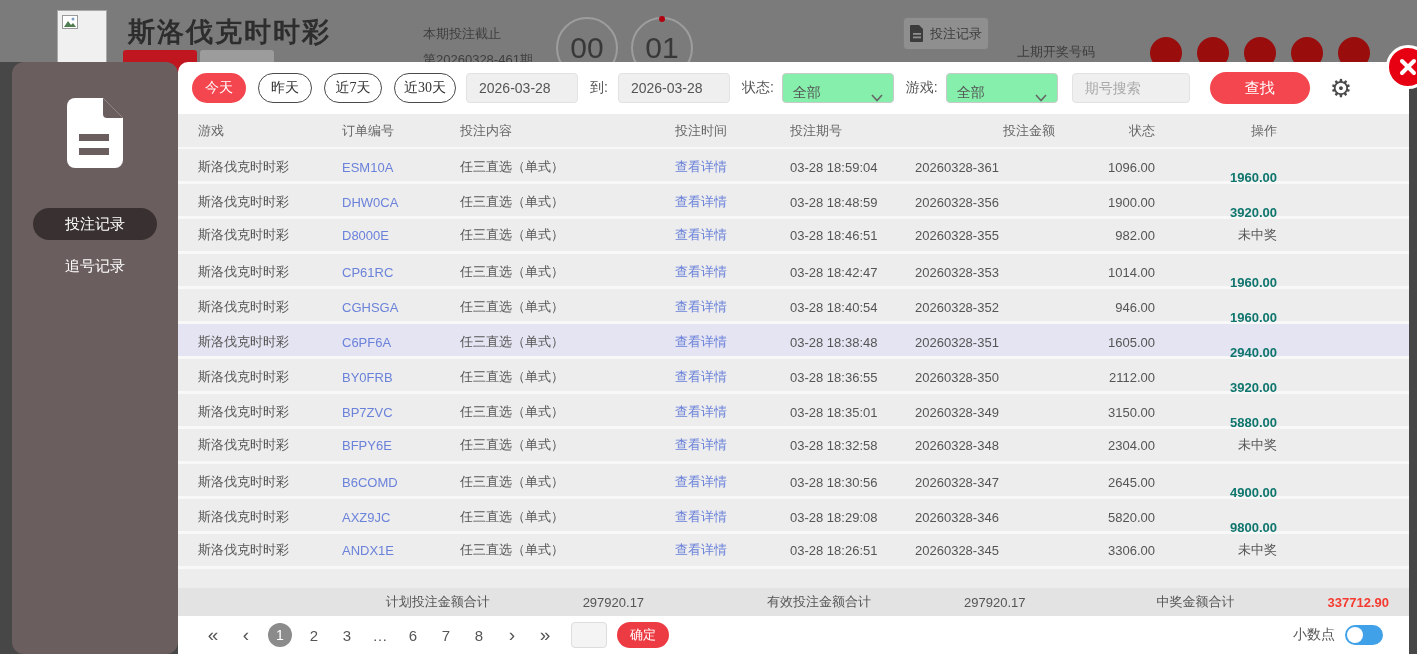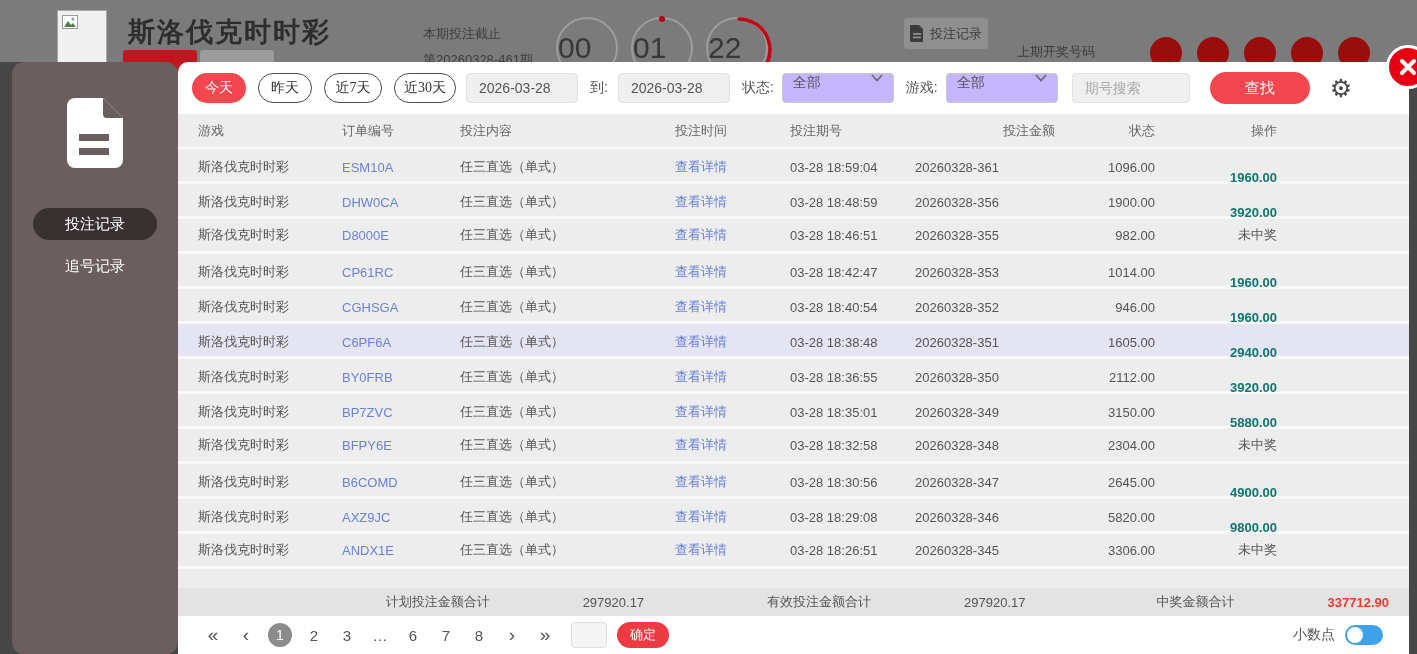--- a/index.html
+++ b/index.html
@@ -9,21 +9,21 @@
   
   .top-strip { position:absolute; left:0; top:0; width:1417px; height:62px; background:#7b7b7b; z-index:1; }
   .top-strip > * { position:absolute; }
   .img-ph { left:57px; top:10px; width:50px; height:80px; background:#f0f0f0; border:1px solid #a8a8a8; }
   .img-ph svg { margin:4px; }
   .page-title { left:128px; top:14px; font-size:27px; font-weight:bold; color:#2d2d2d; letter-spacing:2px; }
   .frag-red { left:123px; top:50px; width:74px; height:26px; background:#bf1620; border-radius:3px; }
   .frag-gray { left:200px; top:50px; width:74px; height:26px; background:#9c9c9c; border-radius:3px; }
   .deadline { left:423px; top:21px; font-size:13px; color:#3e3e3e; line-height:26px; }
   .cd-circle { top:17px; width:62px; height:62px; border:2px solid #9d9d9d; border-radius:50%;
-               color:#383838; font-size:30px; display:flex; align-items:center; }
+               color:#383838; font-size:30px; display:flex; align-items:center; justify-content:center; }
   .cd-h { left:556px; } .cd-m { left:631px; } .cd-s { left:706px; }
   .cd-dot { position:absolute; left:50%; top:-3px; margin-left:-3px; width:6px; height:6px; border-radius:50%; background:#b20010; }
   .cd-arc { position:absolute; left:-2px; top:-2px; }
   .record-btn { left:903px; top:17px; width:86px; height:33px; background:#8f8f8f; border:1px solid #7d7d7d; border-radius:4px;
                 display:flex; align-items:center; justify-content:center; gap:6px; color:#3c3c3c; font-size:13px; }
   .last-draw { left:1017px; top:43px; font-size:13px; color:#3c3c3c; }
   .balls { left:1150px; top:37px; display:flex; gap:15px; }
   .ball { width:32px; height:32px; border-radius:50%; }
 
   
@@ -39,22 +39,22 @@
            border-top-left-radius:10px; z-index:2; }
 
   .filterbar { position:absolute; top:0; left:0; right:0; height:52px; display:flex; align-items:center; padding-left:14px; }
   .pill { height:30px; border-radius:15px; display:flex; align-items:center; justify-content:center; font-size:14px; cursor:pointer; }
   .pill.red { background:#f4464e; color:#fff; width:54px; }
   .pill.ghost { border:1px solid #4a4a4a; color:#333; background:#fff; width:54px; margin-left:12px;font-family:Liberation Serif, serif; }
   .pill.w58 { width:58px; } .pill.w62 { width:62px; }
   .dinput { width:112px; height:30px; background:#efefef; border:1px solid #e2e2e2; border-radius:4px;
             color:#555; font-size:14px; padding-left:12px; margin-left:10px; }
   .lbl { font-size:14px; color:#555; margin-left:12px; }
-  .selectbox { width:112px; height:30px; border:1px solid #c9c9c9; border-radius:4px; background:#c4b5fd;
-               display:flex; align-items:flex-start; justify-content:space-between; padding:0 10px; font-size:14px; color:#555;
+  .selectbox { width:112px; height:30px; border:1px solid #c9c9c9; border-radius:4px; background:#86efac;
+               display:flex; align-items:flex-end; justify-content:space-between; padding:0 10px; font-size:14px; color:#555;
                margin-left:8px; cursor:pointer; }
   .search-input { width:118px; height:30px; background:#efefef; border:1px solid #e2e2e2; border-radius:4px;
                   color:#555; font-size:14px; padding-left:12px; margin-left:14px; }
   .search-input::placeholder { color:#a9a9a9; }
   .find-btn { width:100px; height:32px; border-radius:16px; background:#f4464e; color:#fff; font-size:15px; border:none;
               margin-left:20px; cursor:pointer; }
   .gear { margin-left:20px; font-size:25px; color:#4a4a4a; cursor:pointer; line-height:1; }
 
   
   .tablewrap { position:absolute; top:52px; bottom:66px; left:0; right:0; background:#ededed; overflow:hidden; }
@@ -111,26 +111,20 @@
     <div class="deadline">
       <div>本期投注截止</div>
       <div>第20260328-461期</div>
     </div>
     <div class="cd-circle cd-h">
       <span>00</span>
     </div>
     <div class="cd-circle cd-m">
       <span>01</span>
       <span class="cd-dot"></span>
-    </div>
-    <div class="cd-circle cd-s">
-      <span>22</span>
-      <svg class="cd-arc" width="66" height="66" viewBox="0 0 66 66">
-        <circle cx="33" cy="33" r="31" fill="none" stroke="#c40016" stroke-width="3.5" stroke-dasharray="62 133" transform="rotate(-90 33 33)" stroke-linecap="round"></circle>
-      </svg>
     </div>
     <div class="record-btn">
       <svg width="14" height="17" viewBox="0 0 14 17">
         <path d="M1 0 H9 L13 4 V16 A1 1 0 0 1 12 17 H1 A1 1 0 0 1 0 16 V1 A1 1 0 0 1 1 0 Z" fill="#3c3c3c"></path>
         <rect x="3" y="8" width="8" height="1.8" fill="#8f8f8f"></rect>
         <rect x="3" y="11.5" width="8" height="1.8" fill="#8f8f8f"></rect>
       </svg>
       <span>投注记录</span>
     </div>
     <div class="last-draw">上期开奖号码</div>

